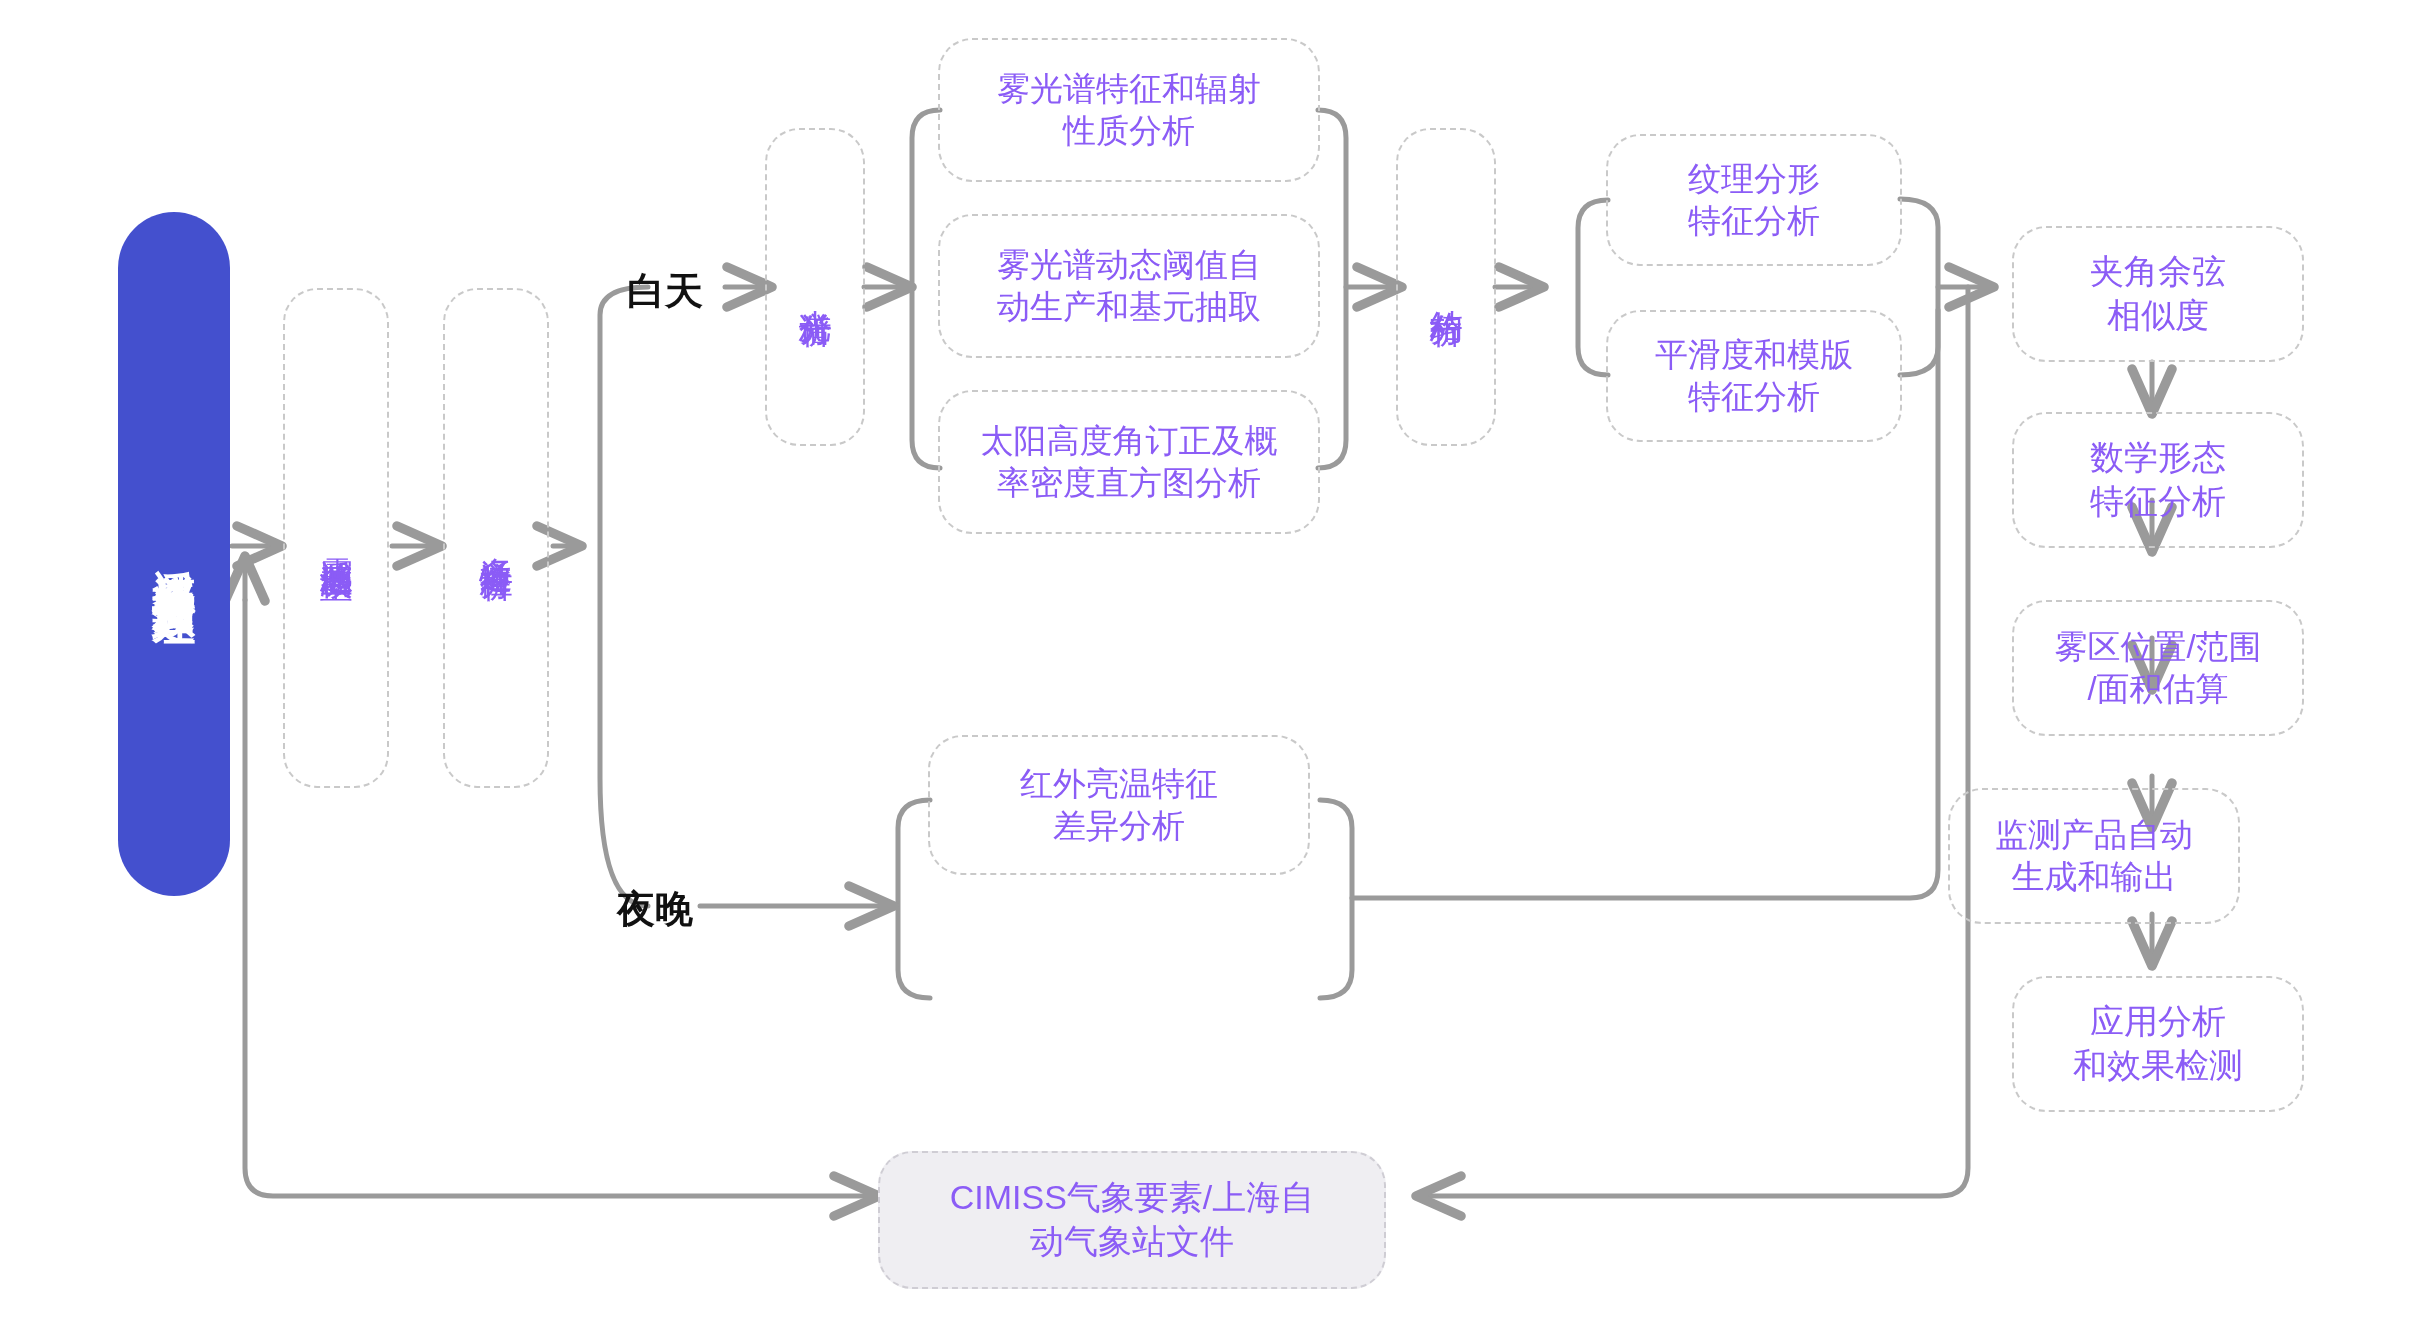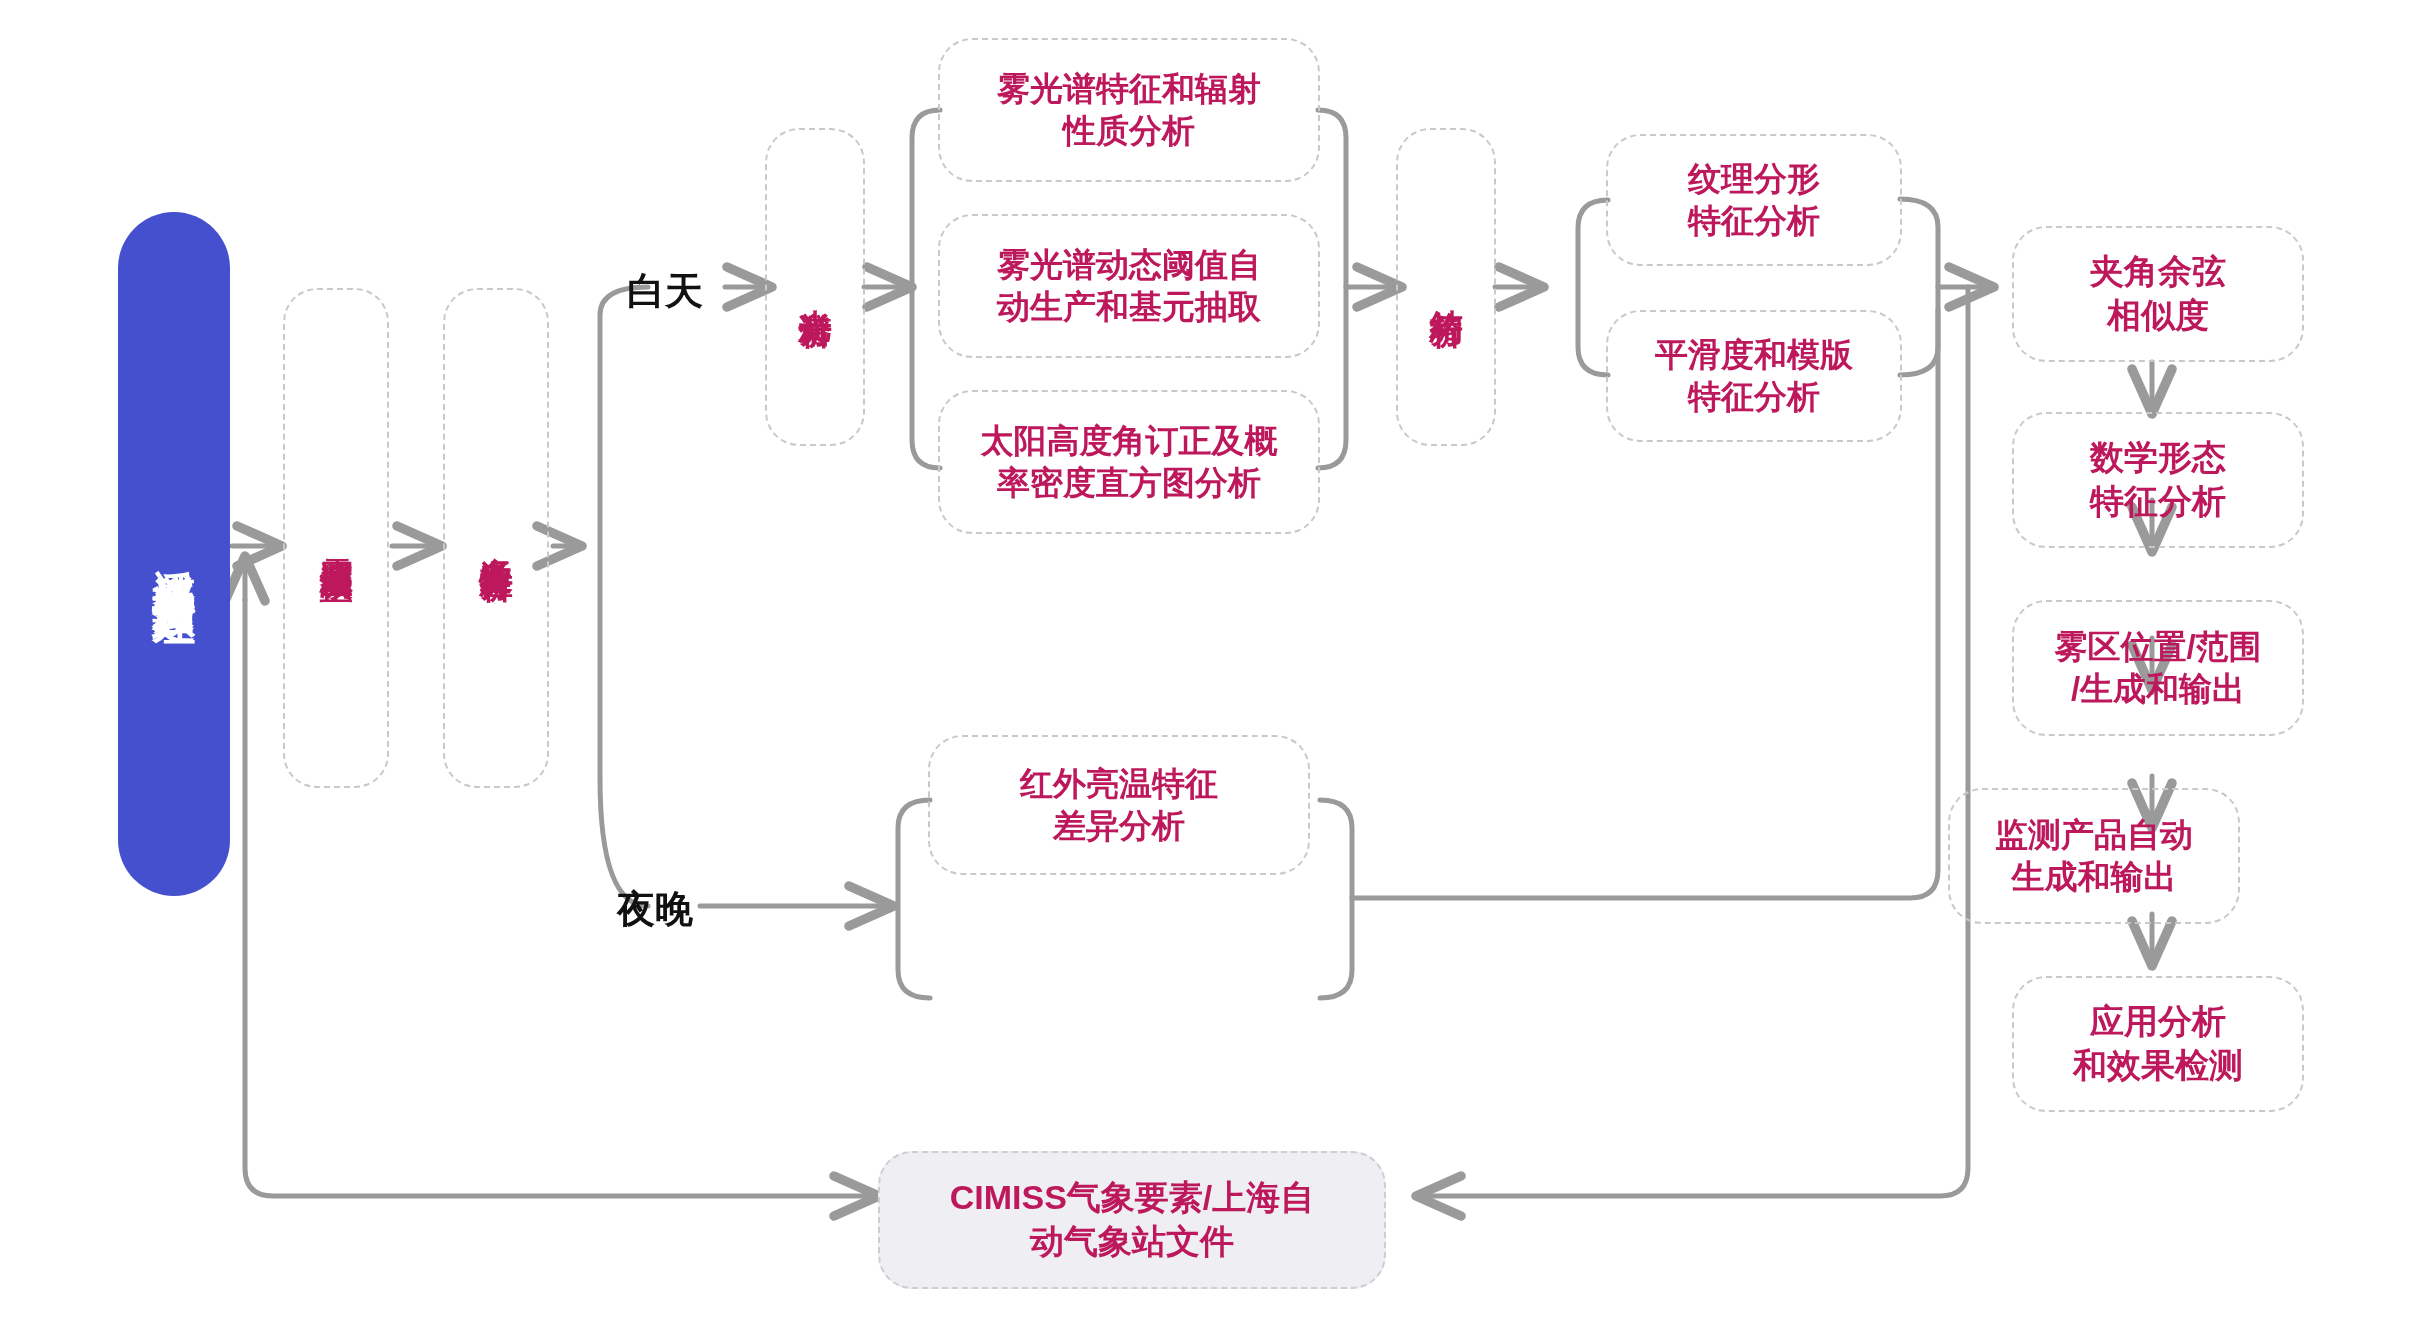--- a/index.html
+++ b/index.html
@@ -2,21 +2,21 @@
 <html><head>
 <meta charset="utf-8">
 <style>
   html,body{margin:0;padding:0;background:#ffffff;}
   body{font-family:"Liberation Sans","DejaVu Sans",sans-serif;}
   #stage{position:relative;width:2417px;height:1317px;background:#fff;overflow:hidden;}
   svg.wires{position:absolute;left:0;top:0;width:2417px;height:1317px;pointer-events:none;}
   .node{position:absolute;box-sizing:border-box;display:flex;align-items:center;justify-content:center;text-align:center;}
   .dashed{border:2px dashed #c9c9c9;border-radius:34px;background:transparent;}
   .dashed.soft{background:#efeef2;border-color:#cfcdd4;margin-top:23px;}
-  .lbl{color:#be185d;line-height:1.28;white-space:pre-line;font-weight:700;}
+  .lbl{color:#8b5cf6;line-height:1.28;white-space:pre-line;font-weight:400;}
   .hero{background:#4450ce;border-radius:58px;}
   .hero .lbl{color:#fff;font-weight:bold;writing-mode:vertical-rl;text-orientation:upright;letter-spacing:4px;font-size:43px;line-height:1.02;}
   .vert .lbl{writing-mode:vertical-rl;text-orientation:upright;letter-spacing:2px;font-size:33px;line-height:1.05;}
   .branchlabel{position:absolute;color:#111;font-weight:bold;font-size:38px;white-space:nowrap;}
   .f33{font-size:33px;}
   .f34{font-size:34px;}
 </style>
 </head>
 <body>
 
@@ -130,21 +130,21 @@
   <div class="node dashed" style="left:2012px;top:226px;width:292px;height:136px;text-align:center;">
     <span class="lbl f34">夹角余弦
 相似度</span>
   </div>
   <div class="node dashed" style="left:2012px;top:412px;width:292px;height:136px;">
     <span class="lbl f34">数学形态
 特征分析</span>
   </div>
   <div class="node dashed" style="left:2012px;top:600px;width:292px;height:136px;">
     <span class="lbl f33">雾区位置/范围
-/生成和输出</span>
+/面积估算</span>
   </div>
   <div class="node dashed" style="left:1948px;top:788px;width:292px;height:136px;">
     <span class="lbl f33">监测产品自动
 生成和输出</span>
   </div>
   <div class="node dashed" style="left:2012px;top:976px;width:292px;height:136px;">
     <span class="lbl f34">应用分析
 和效果检测</span>
   </div>
 

